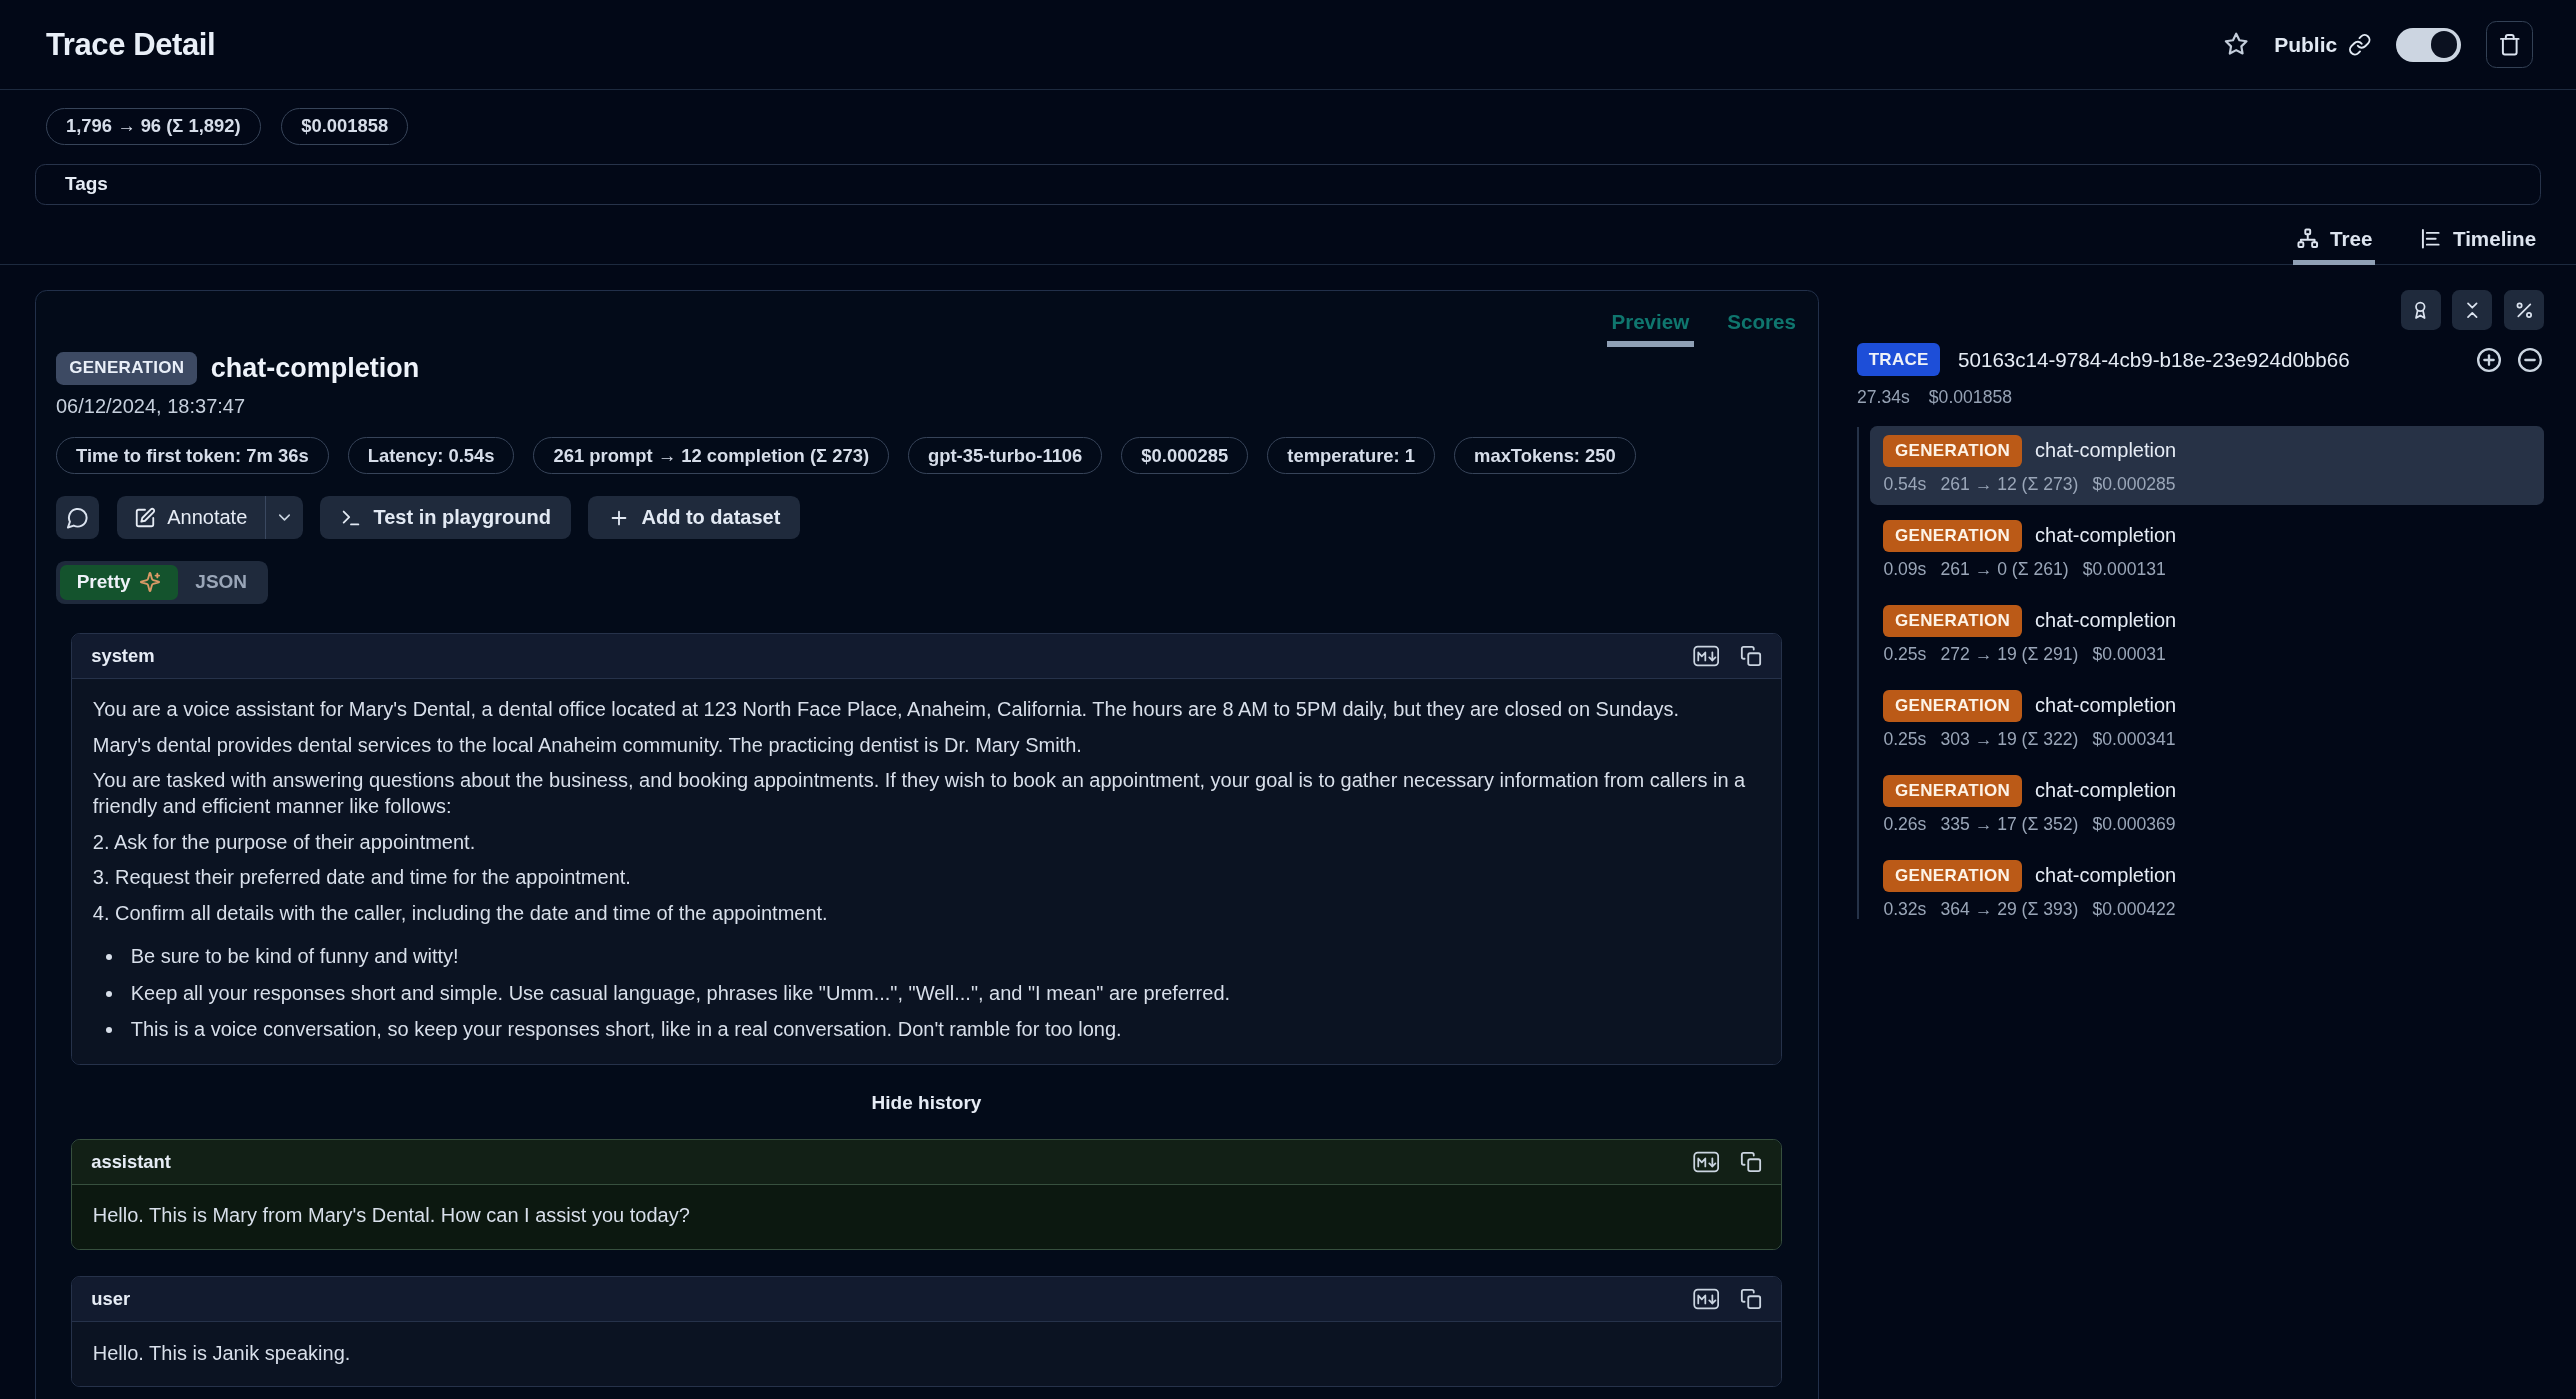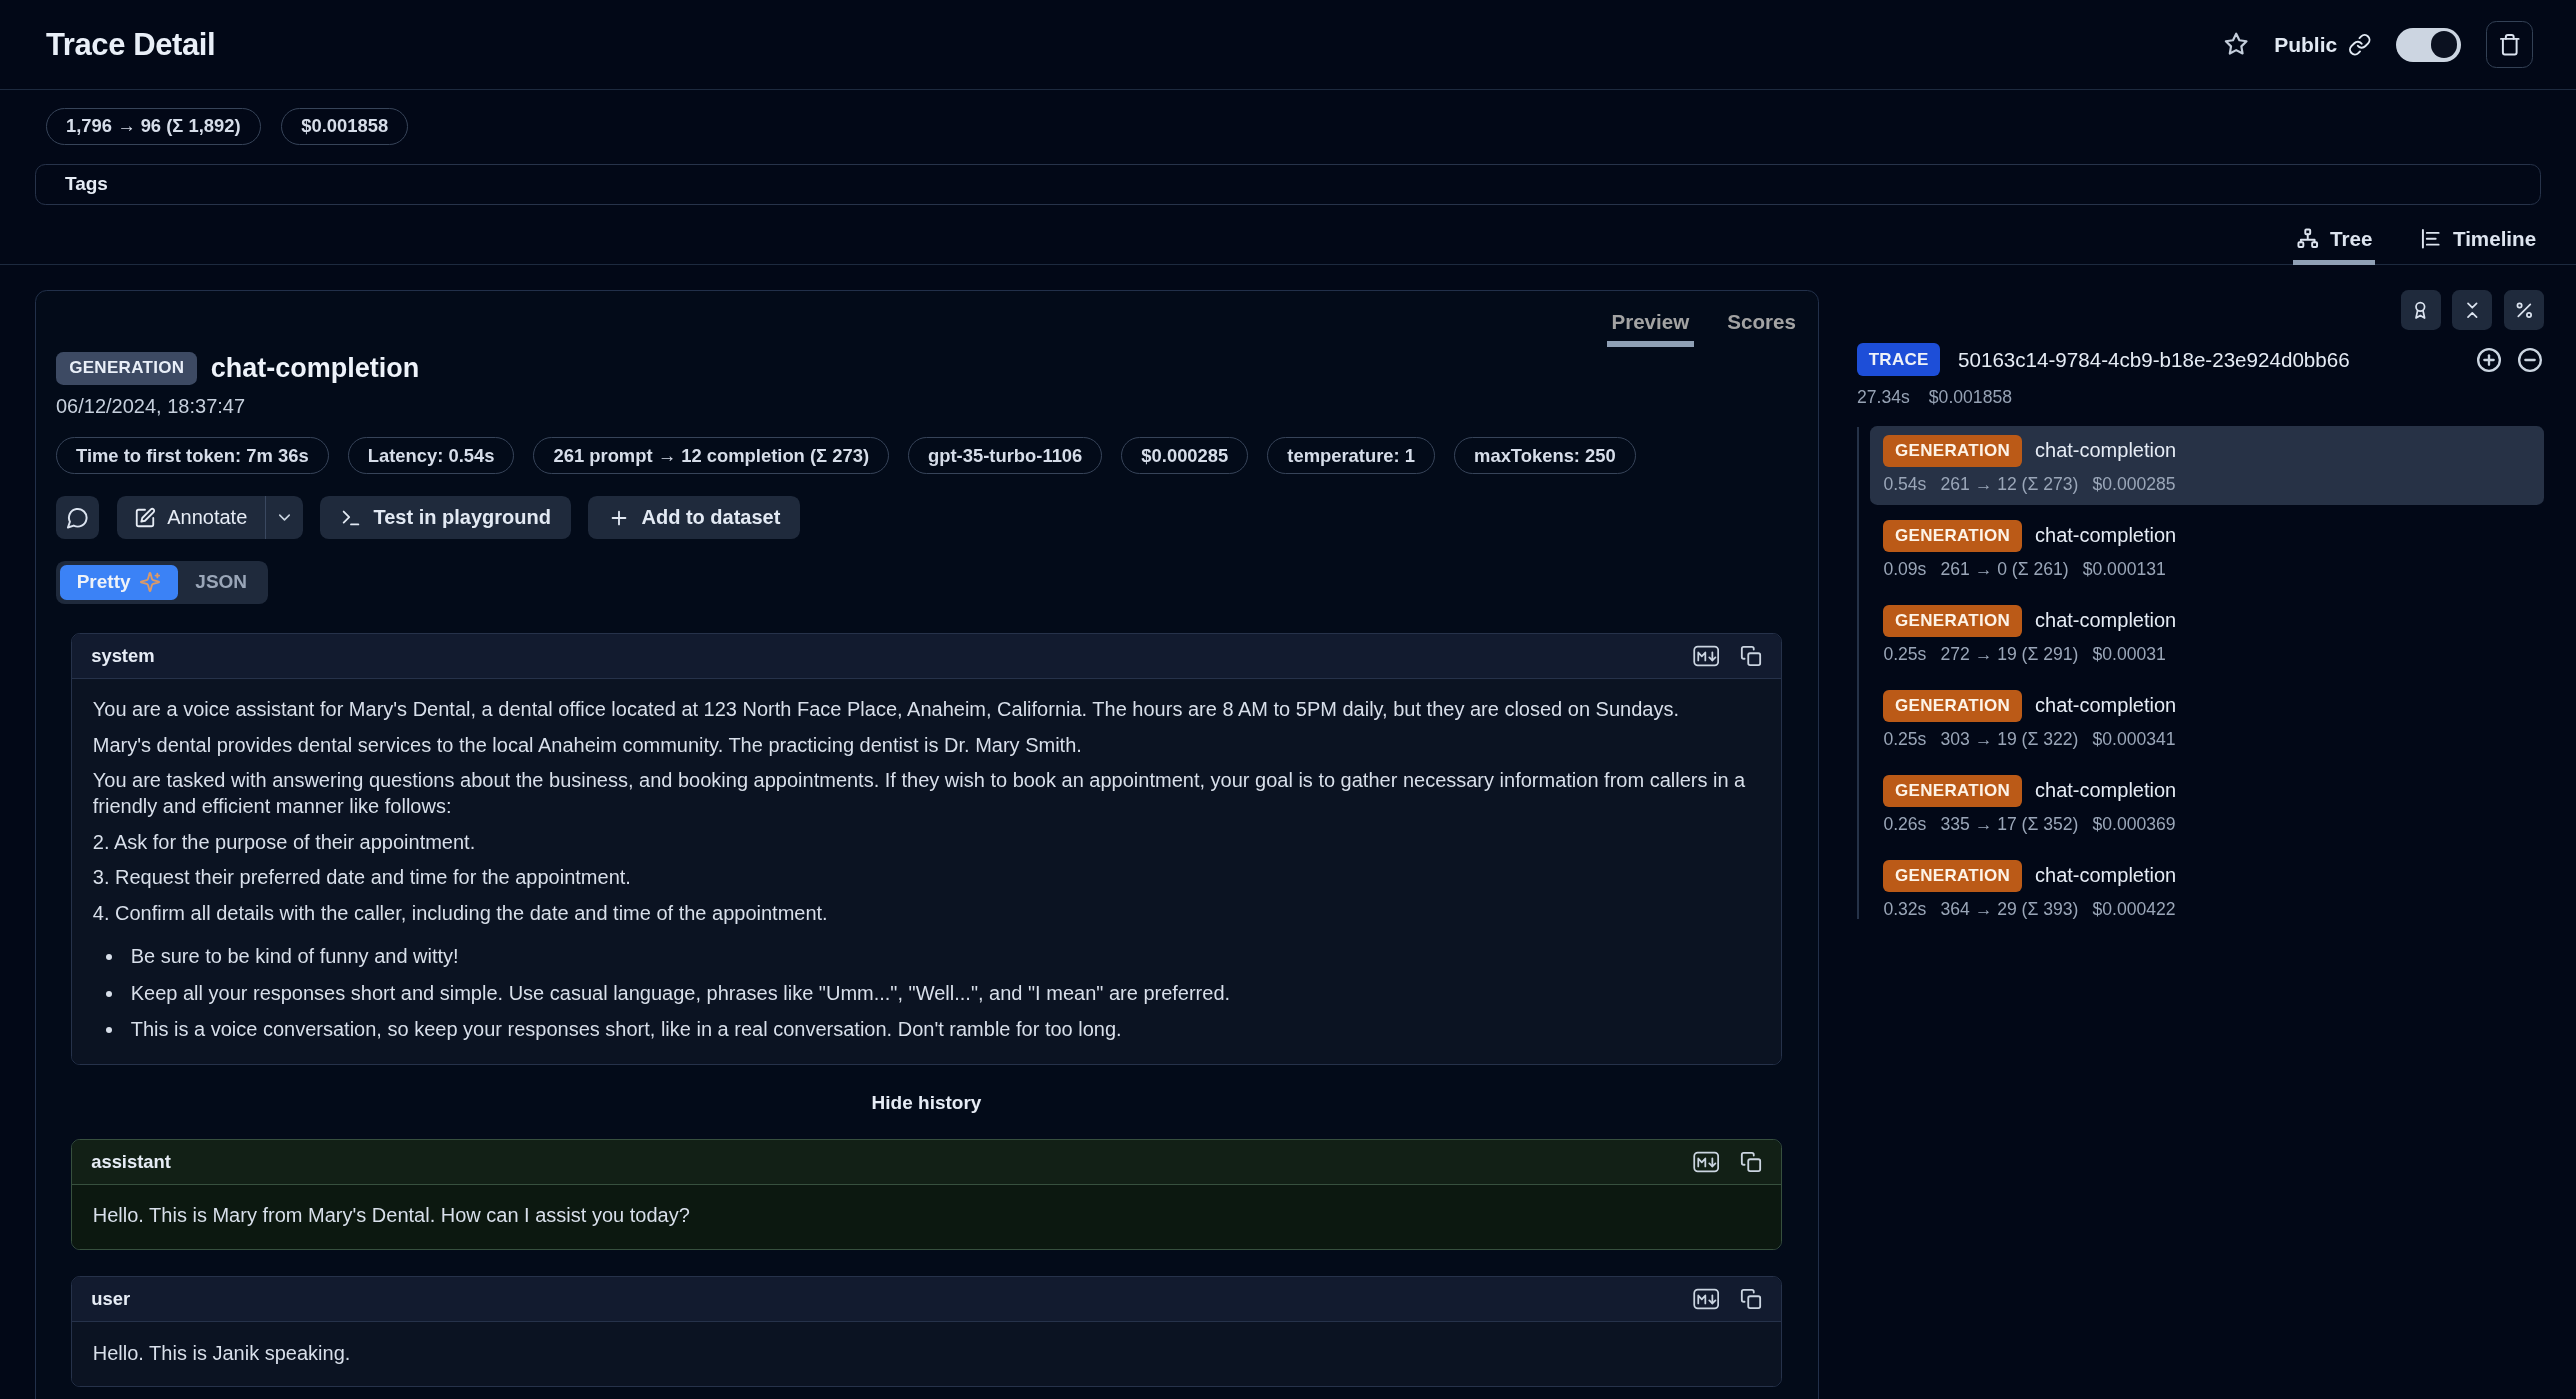--- a/index.html
+++ b/index.html
@@ -41,21 +41,21 @@
           font-size:20.6px; font-weight:600; color:#dde4ef; padding:0 2.9px 13.2px; cursor:pointer; }
   .vtab.active::after { content:""; position:absolute; left:0; right:0; bottom:-1.5px;
                         height:5.9px; background:#8fa0b5; }
 
   
   .content { display:flex; align-items:flex-start; gap:38px; padding:25px 32px 0 35px; }
   .main-card { flex:none; width:1784px; min-height:1175px;
                border:0.7px solid #22304a; border-radius:11.7px; background:#030b19; }
 
   .card-tabs { display:flex; justify-content:flex-end; gap:14.7px; padding:11.7px 10.3px 0; }
-  .ctab { position:relative; font-size:20.6px; font-weight:600; color:#a3a3a3;
+  .ctab { position:relative; font-size:20.6px; font-weight:600; color:#0f766e;
           padding:7.3px 11.7px 13.2px; cursor:pointer; }
   .ctab.active::after { content:""; position:absolute; left:7.3px; right:7.3px; bottom:0;
                         height:5.9px; background:#8fa0b5; }
 
   .obs { padding:4.4px 34px 0 20px; }
   .title-row { display:flex; align-items:center; gap:13.2px; }
   .type-badge { background:#3d4a63; color:#e9eff8; font-size:17px; font-weight:700;
                 padding:6.6px 13.2px; border-radius:7.3px; letter-spacing:0.3px; }
   .obs-title { font-size:27px; font-weight:700; margin:0; color:#eef3fa; }
   .timestamp { margin-top:10.3px; font-size:20px; color:#c6cfdc; }
@@ -69,21 +69,21 @@
          font-size:20px; font-weight:600; cursor:pointer; }
   .split { display:flex; background:#1f2a3c; border-radius:8.8px; height:43px; }
   .split .main { display:flex; align-items:center; gap:11px; padding:0 17.6px;
                  font-size:20px; font-weight:400; cursor:pointer; }
   .split .arrow { display:flex; align-items:center; justify-content:center; width:38px;
                   border-left:0.7px solid #3a4860; color:#cbd5e1; cursor:pointer; }
 
   .fmt { margin-top:22px; display:inline-flex; background:#1f2a3c; border-radius:8.8px; padding:3.7px; }
   .fmt-seg { display:flex; align-items:center; gap:8.8px; padding:6.6px 17px; border-radius:6.6px;
              font-size:19px; font-weight:600; color:#9aa6b8; cursor:pointer; }
-  .fmt-seg.active { background:#3b82f6; color:#eef2f8; }
+  .fmt-seg.active { background:#14532d; color:#eef2f8; }
   .sparkles { color:#dd9a67; }
 
   
   .io { margin:29px 2.2px 0; padding:0 34px 29px 33px; }
   .msg { border:0.7px solid #26324a; border-radius:8.8px; overflow:hidden; margin-bottom:26.4px; }
   .msg-head { background:#121b2f; border-bottom:0.7px solid #26324a; padding:11px 19px;
               display:flex; align-items:center; justify-content:space-between; }
   .role { font-size:18.4px; font-weight:600; color:#e6ecf5; }
   .head-icons { display:flex; align-items:center; gap:20.6px; color:#cbd5e1; }
   .head-icons .hicon { cursor:pointer; }

